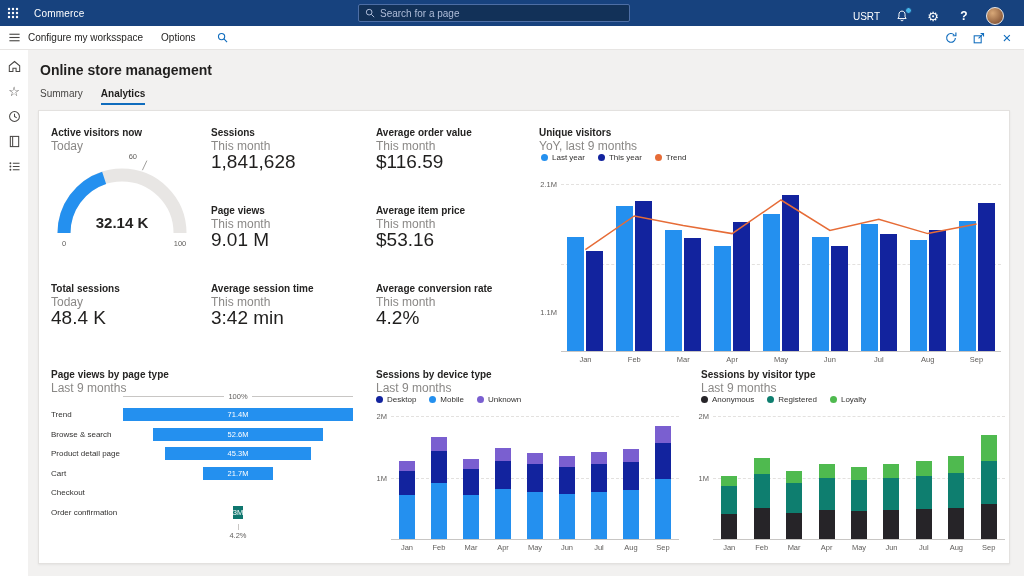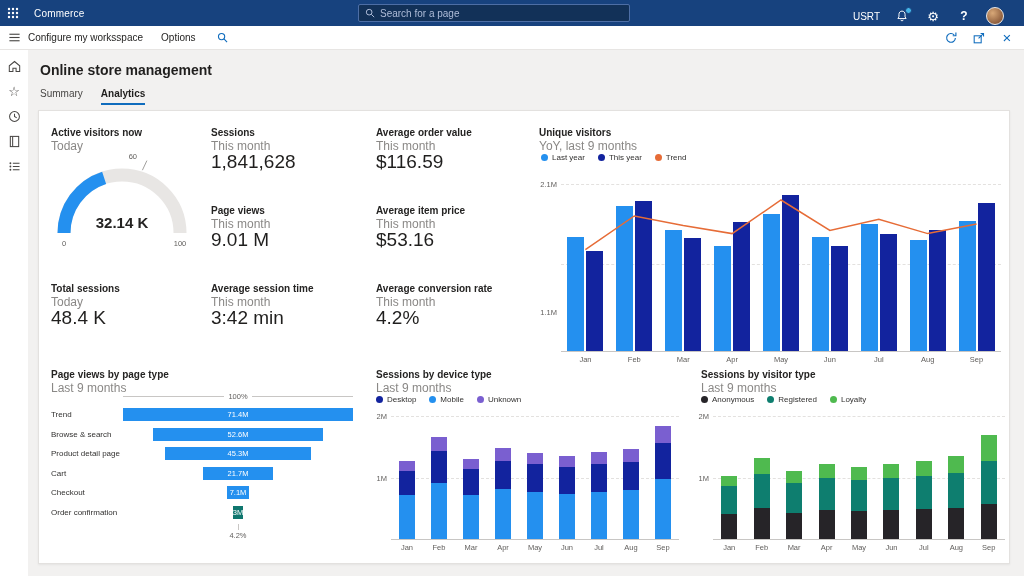--- a/index.html
+++ b/index.html
@@ -318,23 +318,20 @@
             </div>
           </div>
           <div class="f-row">
             <div class="f-label">Cart</div>
             <div class="f-zone">
               <div class="f-bar" style="width: 30.3922%; left: 34.8039%; background: rgb(36, 144, 239);">21.7M</div>
             </div>
           </div>
           <div class="f-row">
             <div class="f-label">Checkout</div>
-            <div class="f-zone">
-              <div class="f-bar" style="width: 9.94398%; left: 45.028%; background: rgb(36, 144, 239);">7.1M</div>
-            </div>
           </div>
           <div class="f-row">
             <div class="f-label">Order confirmation</div>
             <div class="f-zone">
               <div class="f-bar" style="width: 4.20168%; left: 47.8992%; background: #0f766e;">3M</div>
             </div>
           </div>
         </div>
       <div class="f-bottom" style="left:84px;top:413px;width:230px;">
         <div class="tick"></div>

